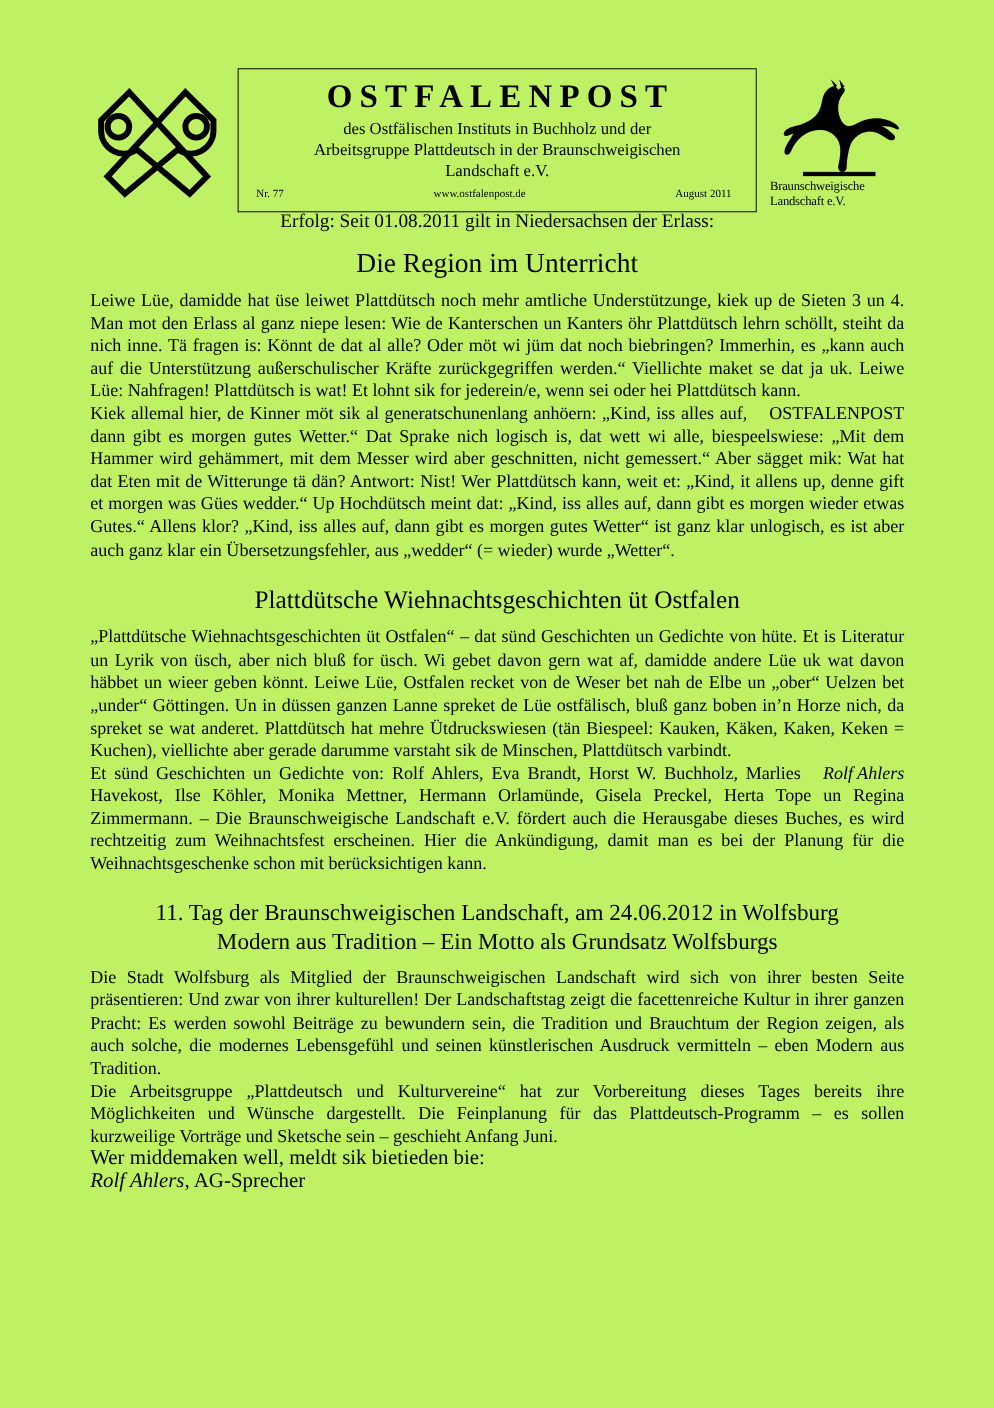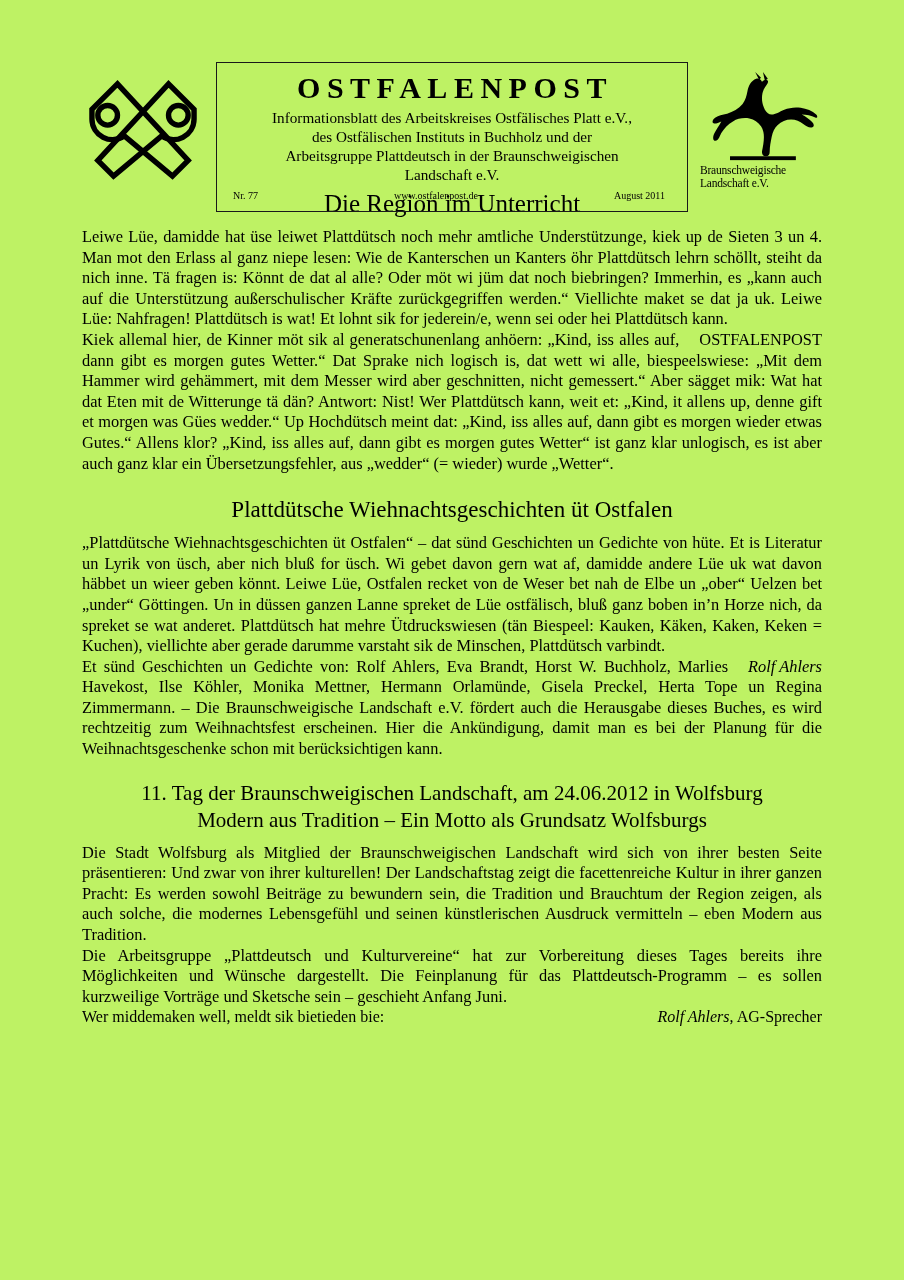--- a/index.html
+++ b/index.html
@@ -135,22 +135,23 @@
     line-height: 20.6px;
     hyphens: none;
   }
   p.body + p.body { margin-top: 0; }
   .sig-italic { font-style: italic; }
 
   .lastline {
     display: flex;
     justify-content: space-between;
     align-items: baseline;
-    font-size: 16px;
+    font-size: 19px;
     line-height: 20.6px;
+    flex-direction: column;
   }
   .lastline .right-part { white-space: nowrap; }
 
   .ofp-tagline {
     float: right;
     margin-left: 20px;
   }
 </style>
 </head>
 <body>
@@ -167,21 +168,20 @@
           <circle cx="96" cy="40" r="10"></circle>
 
           <path d="M34 8 L8 34 L8 44 A21 21 0 0 0 41 61 L90 102 L106 86 Z"></path>
           <circle cx="24" cy="40" r="10"></circle>
         </g>
       </svg>
     </div>
 
     <div class="masthead-box">
       <div class="paper-title">OSTFALENPOST</div>
-      <div class="paper-sub">Informationsblatt des Arbeitskreises Ostfälisches Platt e.V.,</div>
       <div class="paper-sub">des Ostfälischen Instituts in Buchholz und der</div>
       <div class="paper-sub">Arbeitsgruppe Plattdeutsch in der Braunschweigischen</div>
       <div class="paper-sub">Landschaft e.V.</div>
       <div class="issue-line">
         <span>Nr. 77</span>
         <span>www.ostfalenpost.de</span>
         <span>August 2011</span>
       </div>
     </div>
 
@@ -234,20 +234,21 @@
         </svg>
       </span>
       <div class="logo-caption">Braunschweigische</div>
       <div class="logo-caption">Landschaft e.V.</div>
     </div>
   </header>
 
   <main class="content">
 
     <article>
+      <div class="kicker">Erfolg: Seit 01.08.2011 gilt in Niedersachsen der Erlass:</div>
       <h1 class="headline">Die Region im Unterricht</h1>
       <p class="body">Leiwe Lüe, damidde hat üse leiwet Plattdütsch noch mehr amtliche Understützunge, kiek up de Sieten 3 un 4. Man mot den Erlass al ganz niepe lesen: Wie de Kanterschen un Kanters öhr Plattdütsch lehrn schöllt, steiht da nich inne. Tä fragen is: Könnt de dat al alle? Oder möt wi jüm dat noch biebringen? Immerhin, es „kann auch auf die Unterstützung außerschulischer Kräfte zurückgegriffen werden.“ Viellichte maket se dat ja uk. Leiwe Lüe: Nahfragen! Plattdütsch is wat! Et lohnt sik for jederein/e, wenn sei oder hei Plattdütsch kann.</p>
       <p class="body"><span class="ofp-tagline">OSTFALENPOST</span><span>Kiek allemal hier, de Kinner möt sik al generatschunenlang anhöern: „Kind, iss alles auf, dann gibt es morgen gutes Wetter.“ Dat Sprake nich logisch is, dat wett wi alle, biespeelswiese: „Mit dem Hammer wird gehämmert, mit dem Messer wird aber geschnitten, nicht gemessert.“ Aber sägget mik: Wat hat dat Eten mit de Witterunge tä dän? Antwort: Nist! Wer Plattdütsch kann, weit et: „Kind, it allens up, denne gift et morgen was Gües wedder.“ Up Hochdütsch meint dat: „Kind, iss alles auf, dann gibt es morgen wieder etwas Gutes.“ Allens klor? „Kind, iss alles auf, dann gibt es morgen gutes Wetter“ ist ganz klar unlogisch, es ist aber auch ganz klar ein Übersetzungsfehler, aus „wedder“ (= wieder) wurde „Wetter“.</span></p>
     </article>
 
     <article>
       <h2 class="headline-2">Plattdütsche Wiehnachtsgeschichten üt Ostfalen</h2>
       <p class="body">„Plattdütsche Wiehnachtsgeschichten üt Ostfalen“ – dat sünd Geschichten un Gedichte von hüte. Et is Literatur un Lyrik von üsch, aber nich bluß for üsch. Wi gebet davon gern wat af, damidde andere Lüe uk wat davon häbbet un wieer geben könnt. Leiwe Lüe, Ostfalen recket von de Weser bet nah de Elbe un „ober“ Uelzen bet „under“ Göttingen. Un in düssen ganzen Lanne spreket de Lüe ostfälisch, bluß ganz boben in’n Horze nich, da spreket se wat anderet. Plattdütsch hat mehre Ütdruckswiesen (tän Biespeel: Kauken, Käken, Kaken, Keken = Kuchen), viellichte aber gerade darumme varstaht sik de Minschen, Plattdütsch varbindt.</p>
       <p class="body"><span class="ofp-tagline sig-italic">Rolf Ahlers</span><span>Et sünd Geschichten un Gedichte von: Rolf Ahlers, Eva Brandt, Horst W. Buchholz, Marlies Havekost, Ilse Köhler, Monika Mettner, Hermann Orlamünde, Gisela Preckel, Herta Tope un Regina Zimmermann. – Die Braunschweigische Landschaft e.V. fördert auch die Herausgabe dieses Buches, es wird rechtzeitig zum Weihnachtsfest erscheinen. Hier die Ankündigung, damit man es bei der Planung für die Weihnachtsgeschenke schon mit berücksichtigen kann.</span></p>
     </article>

